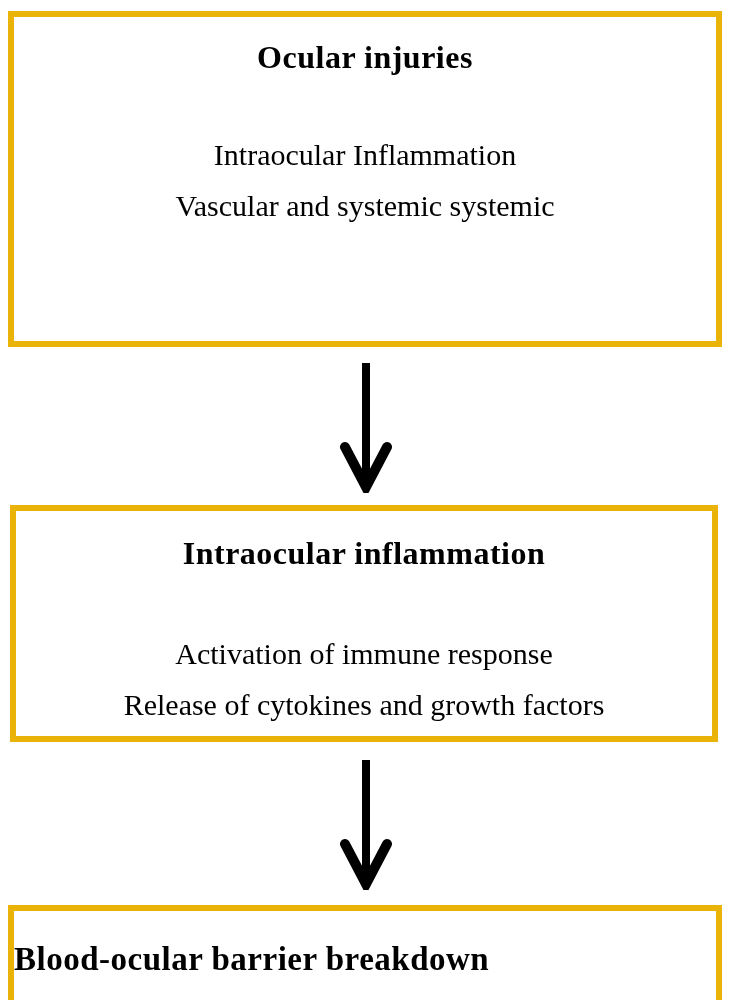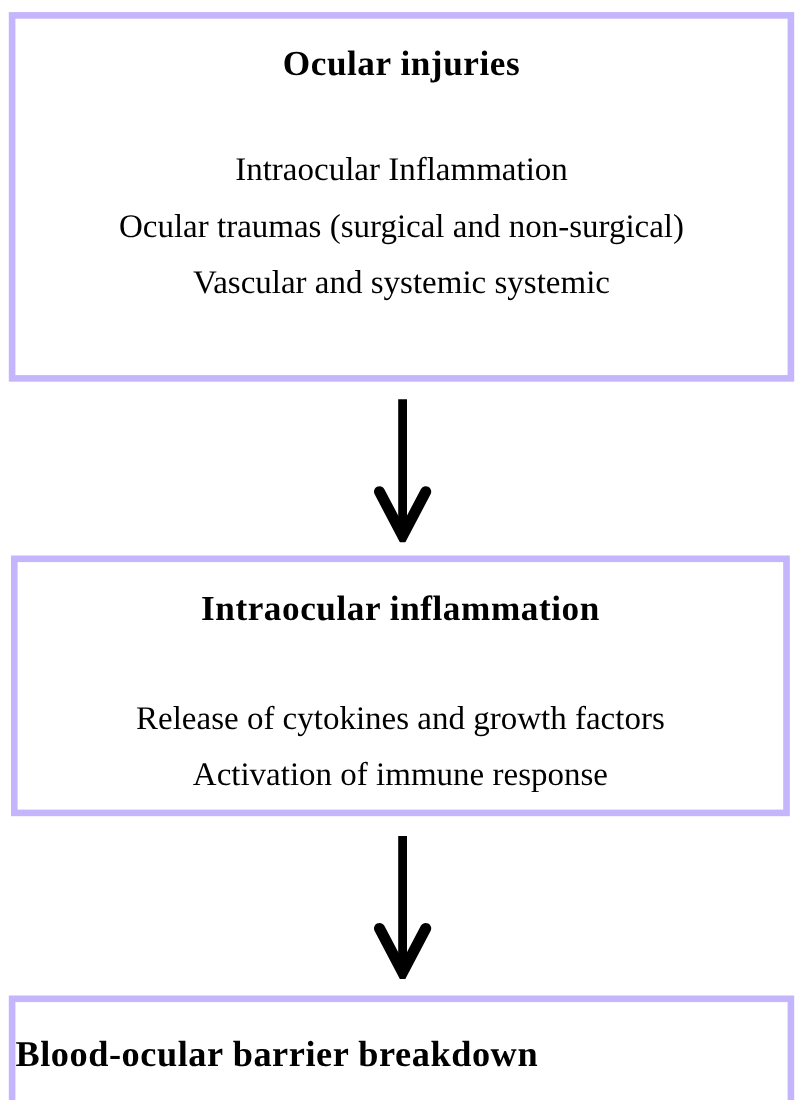--- a/index.html
+++ b/index.html
@@ -12,21 +12,21 @@
     width: 730px;
     height: 1000px;
     background: #ffffff;
     font-family: "Liberation Serif", "DejaVu Serif", serif;
     color: #000000;
     overflow: hidden;
   }
   .box {
     position: absolute;
     box-sizing: border-box;
-    border: 6px solid #c4b5fd;
+    border: 6px solid #eab308;
     background: #ffffff;
     text-align: center;
   }
   .box h2 {
     margin: 0;
     font-size: 32px;
     line-height: 40px;
     font-weight: bold;
     letter-spacing: 0.5px;
   }
@@ -73,35 +73,34 @@
 </style>
 </head>
 <body>
 
 <div class="canvas">
 
   <section class="box box-1">
     <h2>Ocular injuries</h2>
     <div class="list">
       <p>Intraocular Inflammation</p>
-      <p>Ocular traumas (surgical and non-surgical)</p>
       <p>Vascular and systemic systemic</p>
     </div>
   </section>
 
   <svg class="arrow arrow-1" viewBox="0 0 64 133" xmlns="http://www.w3.org/2000/svg" aria-hidden="true">
     <line x1="32" y1="3" x2="32" y2="124" stroke="#000000" stroke-width="8"></line>
     <polyline points="11,87 32,127 53,87" fill="none" stroke="#000000" stroke-width="10" stroke-linecap="round" stroke-linejoin="miter"></polyline>
   </svg>
 
   <section class="box box-2">
     <h2>Intraocular inflammation</h2>
     <div class="list">
+      <p>Activation of immune response</p>
       <p>Release of cytokines and growth factors</p>
-      <p>Activation of immune response</p>
     </div>
   </section>
 
   <svg class="arrow arrow-2" viewBox="0 0 64 133" xmlns="http://www.w3.org/2000/svg" aria-hidden="true">
     <line x1="32" y1="3" x2="32" y2="124" stroke="#000000" stroke-width="8"></line>
     <polyline points="11,87 32,127 53,87" fill="none" stroke="#000000" stroke-width="10" stroke-linecap="round" stroke-linejoin="miter"></polyline>
   </svg>
 
   <section class="box box-3">
     <h2>Blood-ocular barrier breakdown</h2>

